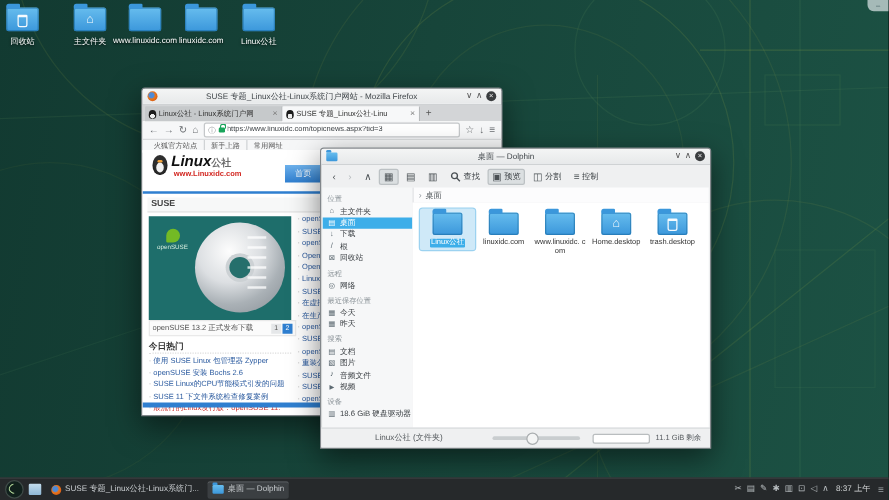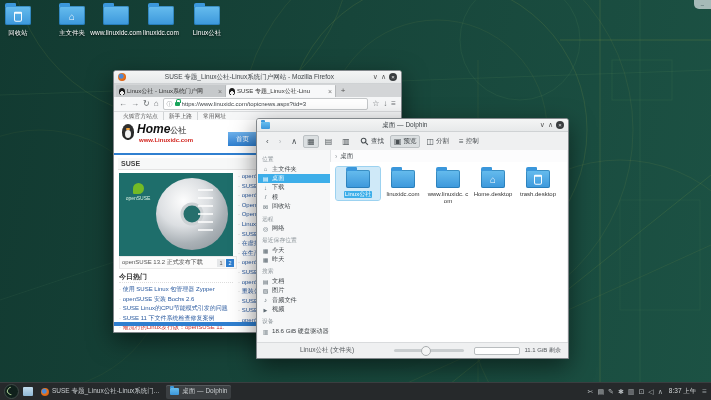--- a/index.html
+++ b/index.html
@@ -290,21 +290,21 @@
     <div class="ffbm">
 
     <span class="bm">火狐官方站点</span>
         <span class="bm">新手上路</span>
         <span class="bm">常用网址</span>
       </div>
 
     <div class="page">
       <span class="tux"></span>
       <span class="slogo">
-        <span>Home</span><span class="slogo-suffix">公社</span>
+        <span>Linux</span><span class="slogo-suffix">公社</span>
       </span>
       <span class="surl">www.Linuxidc.com</span>
       <div class="snav">
 
       <span>首页</span>
           <span>Linux资讯</span>
           <span>Lin</span>
         </div>
       <div class="sline"></div>
       <div class="ssec">SUSE</div>

